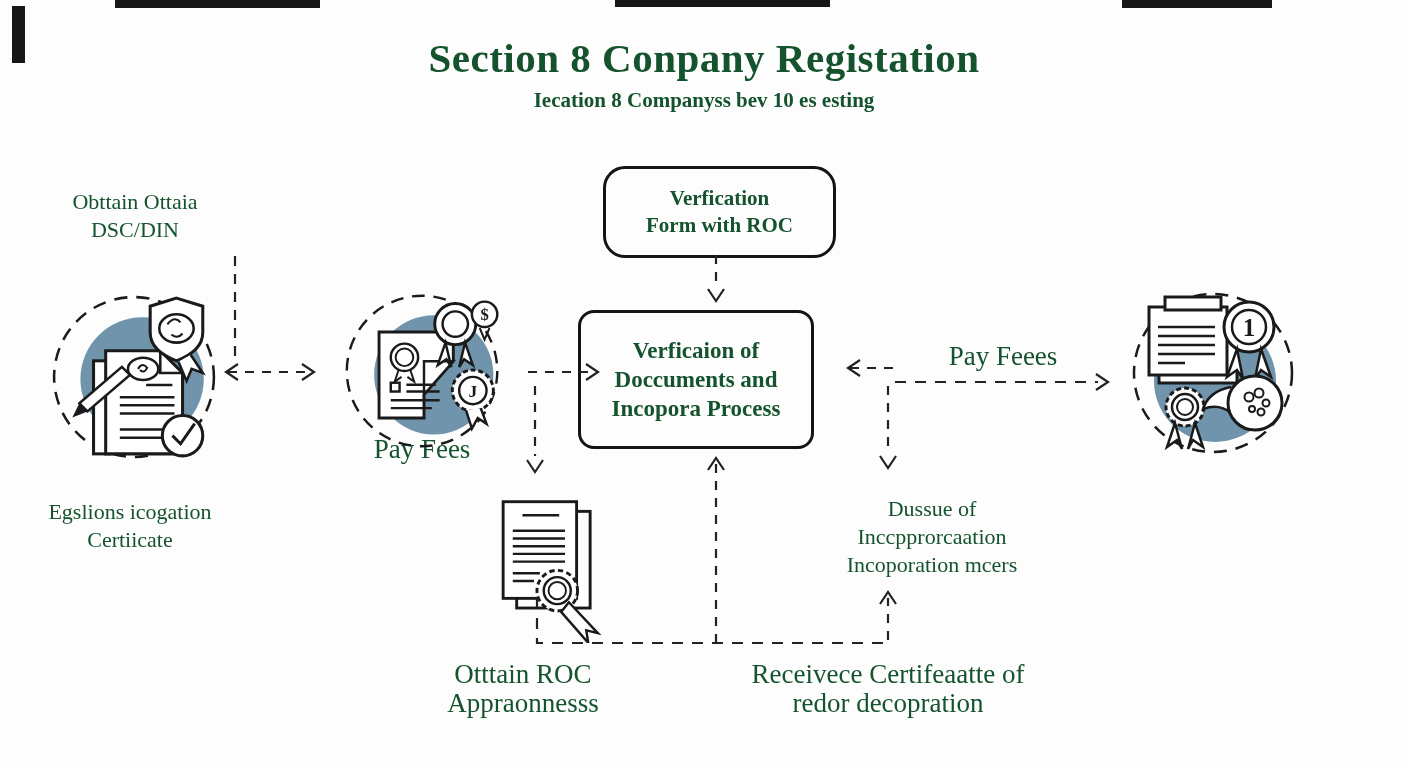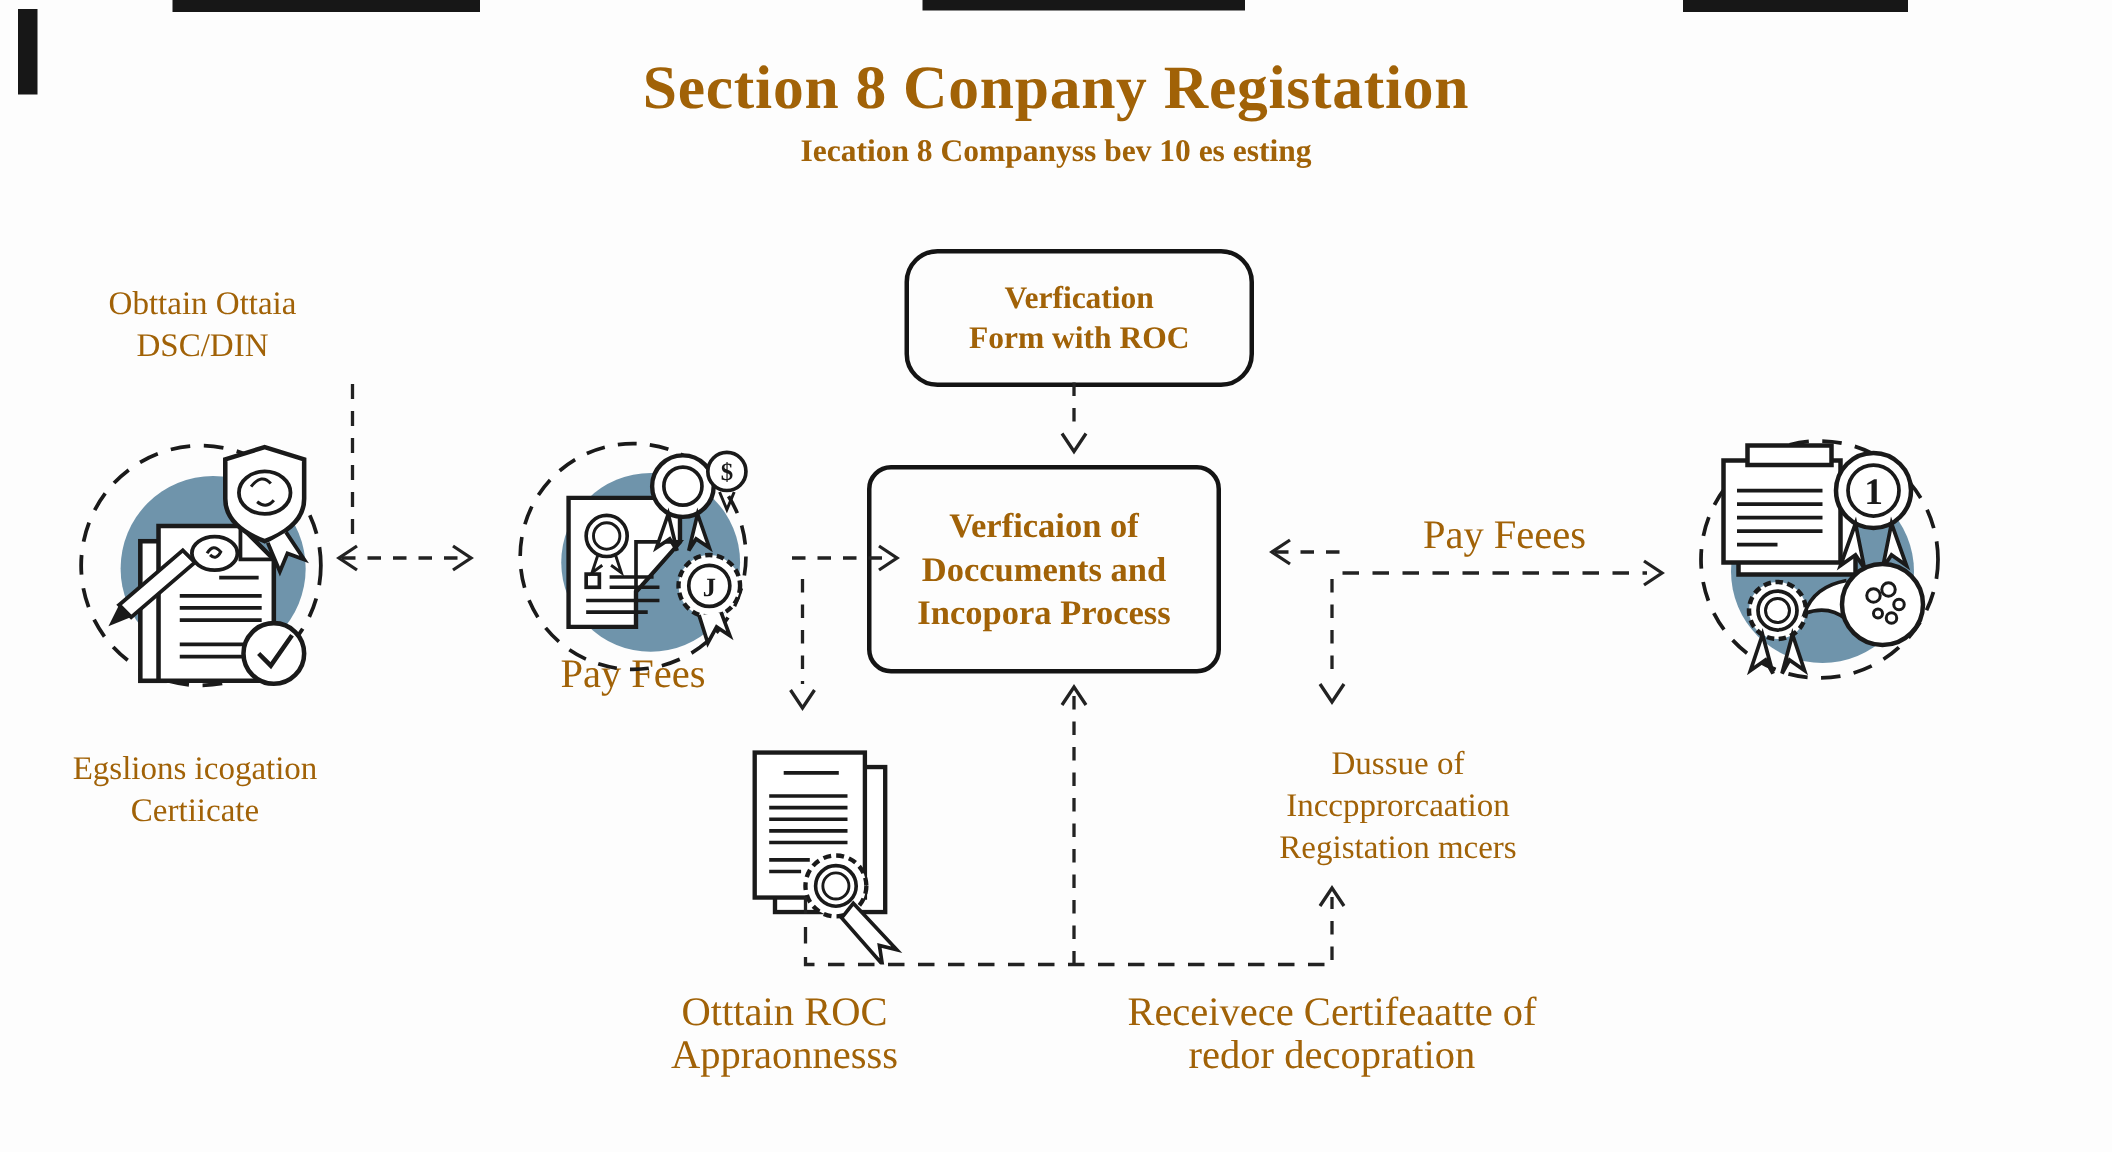--- a/index.html
+++ b/index.html
@@ -1,18 +1,18 @@
 <!DOCTYPE html>
 <html><head>
 <meta charset="utf-8">
 <style>
   html,body{margin:0;padding:0;background:#ffffff;}
   .canvas{
     position:relative;width:1408px;height:768px;background:#fdfdfd;overflow:hidden;
-    font-family:"Liberation Serif",serif;color:#a16207;
+    font-family:"Liberation Serif",serif;color:#14532d;
   }
   .deco-bar{position:absolute;background:#171717;}
   .title{
     position:absolute;left:0;top:34px;width:100%;text-align:center;
     font-size:41px;font-weight:bold;letter-spacing:.5px;
   }
   .subtitle{
     position:absolute;left:0;top:88px;width:100%;text-align:center;
     font-size:21px;font-weight:bold;
   }
@@ -53,21 +53,21 @@
     <span>Certiicate</span>
   </div>
 
   <div class="lbl big" style="left:422px;top:435px;">Pay Fees</div>
 
   <div class="lbl big" style="left:1003px;top:342px;">Pay Feees</div>
 
   <div class="lbl" style="left:888px;top:495px;margin-left:44px;">
     <span>Dussue of</span><br>
     <span>Inccpprorcaation</span><br>
-    <span>Registation mcers</span>
+    <span>Incoporation mcers</span>
   </div>
 
   <div class="lbl big" style="left:523px;top:660px;">
     <span>Otttain ROC</span><br>
     <span>Appraonnesss</span>
   </div>
 
   <div class="lbl big" style="left:888px;top:660px;">
     <span>Receivece Certifeaatte of</span><br>
     <span>redor decopration</span>

